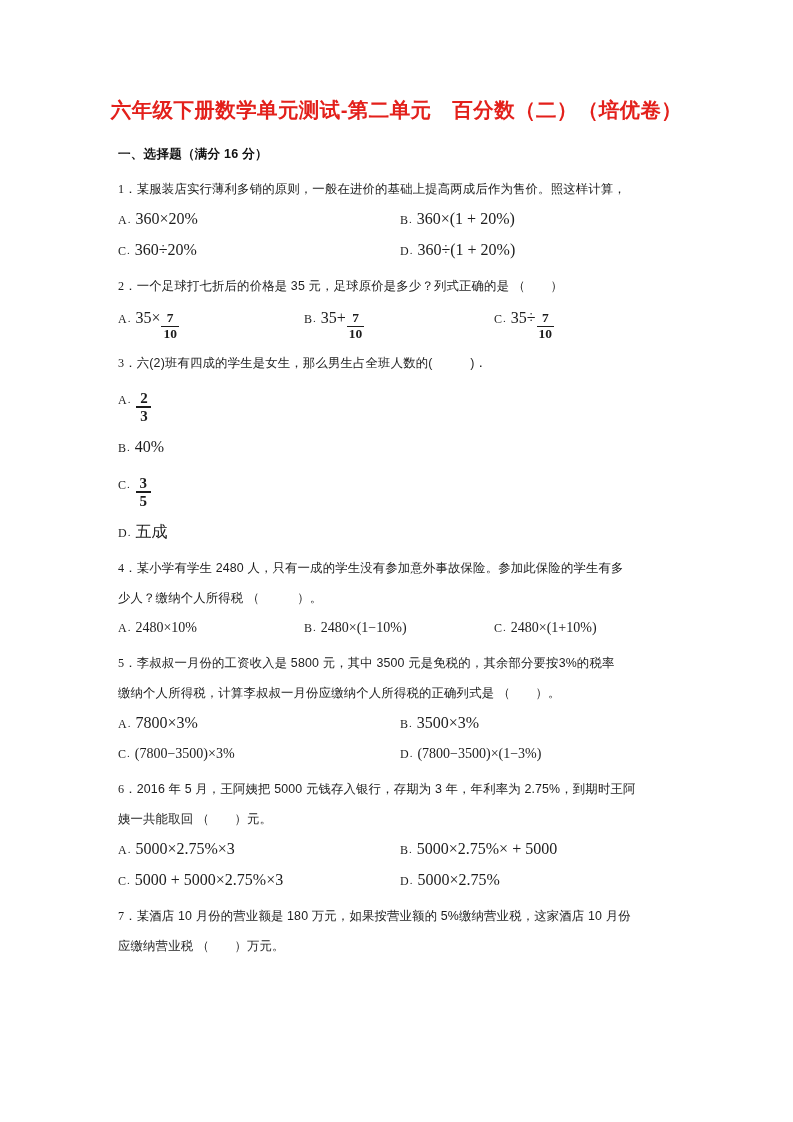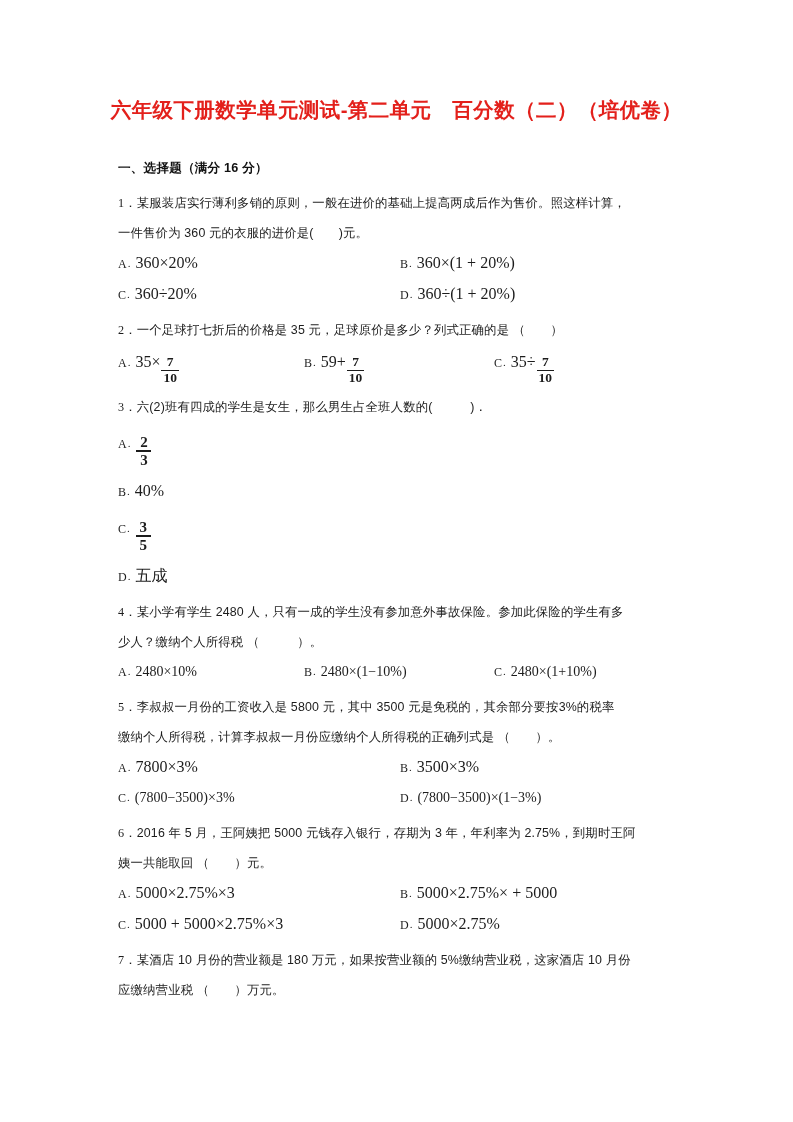--- a/index.html
+++ b/index.html
@@ -35,21 +35,21 @@
     font-size: 20.5px;
     letter-spacing: 0.4px;
     color: #e3201b;
     white-space: nowrap;
   }
 
   
   .body-area {
     position: absolute;
     left: 118px;
-    top: 160px;
+    top: 146px;
     width: 566px;
   }
 
   .section-heading {
     font-family: "Liberation Sans", "DejaVu Sans", sans-serif;
     font-weight: bold;
     font-size: 12.6px;
     color: #111;
     margin: 0 0 11px 0;
     letter-spacing: 0.2px;
@@ -150,21 +150,20 @@
 <div class="page">
 
   <div class="doc-title">六年级下册数学单元测试-第二单元　百分数（二）（培优卷）</div>
 
   <div class="body-area">
 
     <div class="section-heading">一、选择题（满分 16 分）</div>
 
     <div class="question">
       <p class="q-stem"><span class="num">1</span><span>．某服装店实行薄利多销的原则，一般在进价的基础上提高两成后作为售价。照这样计算，</span></p>
-      <p class="q-stem">一件售价为 360 元的衣服的进价是(　　)元。</p>
       <div class="opt-row cols2">
         <div class="opt">
             <span class="lbl">A</span>
             <span class="expr">360×20%</span>
           </div>
         <div class="opt">
             <span class="lbl">B</span>
             <span class="expr">360×(1 + 20%)</span>
           </div>
       </div>
@@ -187,21 +186,21 @@
             <span class="lbl">A</span>
             <span class="expr">35×</span>
             <span class="frac-inline">
               <span class="num-t">7</span>
               <span class="bar"></span>
               <span class="den-t">10</span>
             </span>
           </div>
         <div class="opt">
             <span class="lbl">B</span>
-            <span class="expr">59+</span>
+            <span class="expr">35+</span>
             <span class="frac-inline">
               <span class="num-t">7</span>
               <span class="bar"></span>
               <span class="den-t">10</span>
             </span>
           </div>
         <div class="opt">
             <span class="lbl">C</span>
             <span class="expr">35÷</span>
             <span class="frac-inline">

